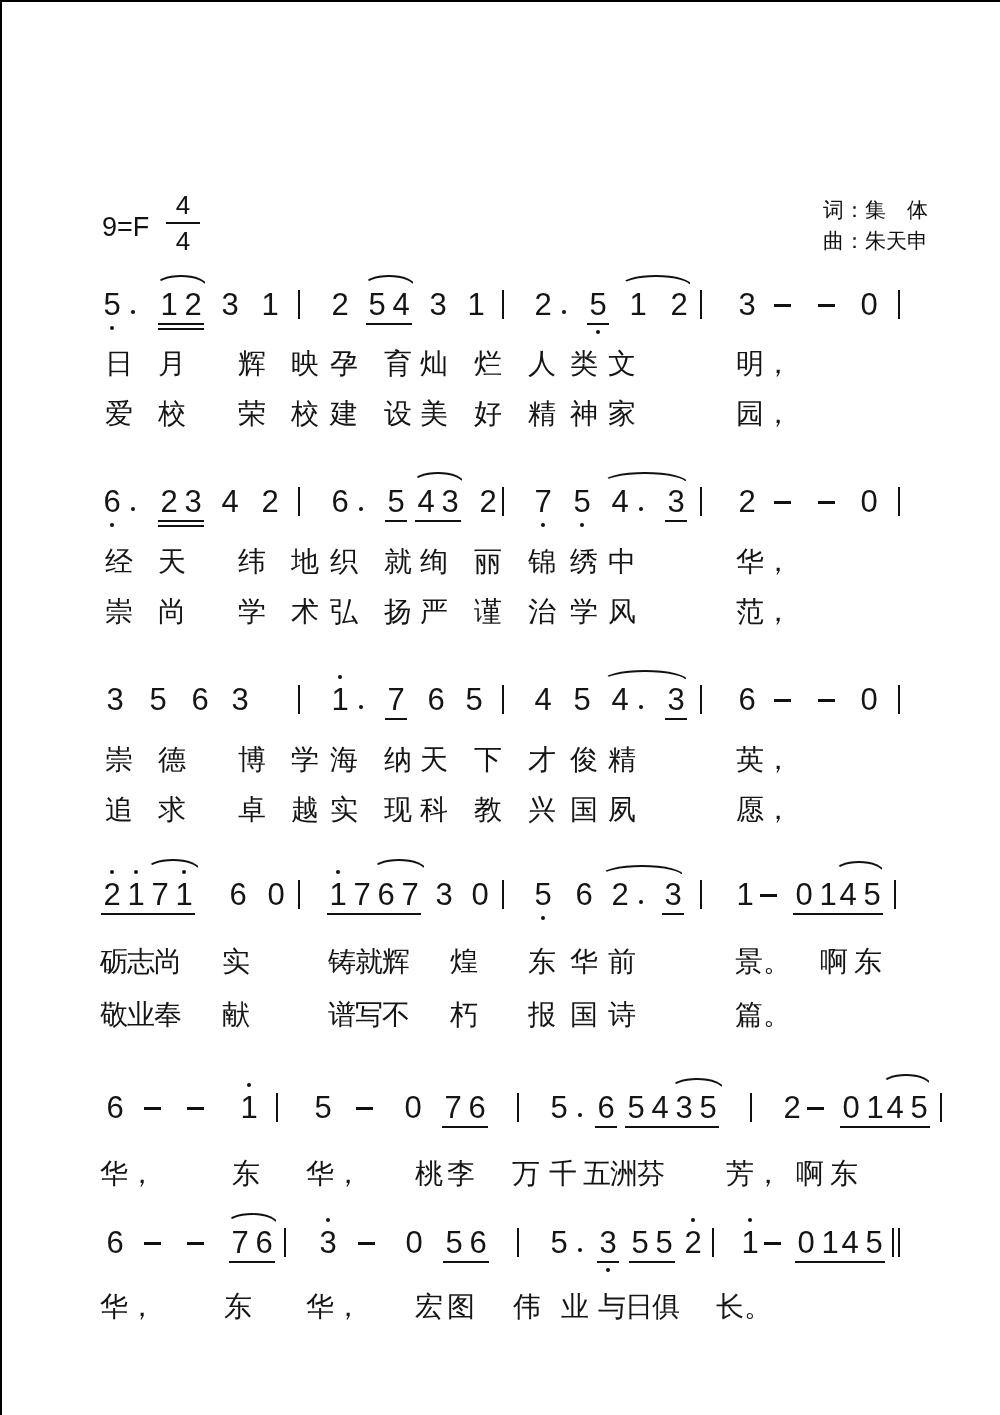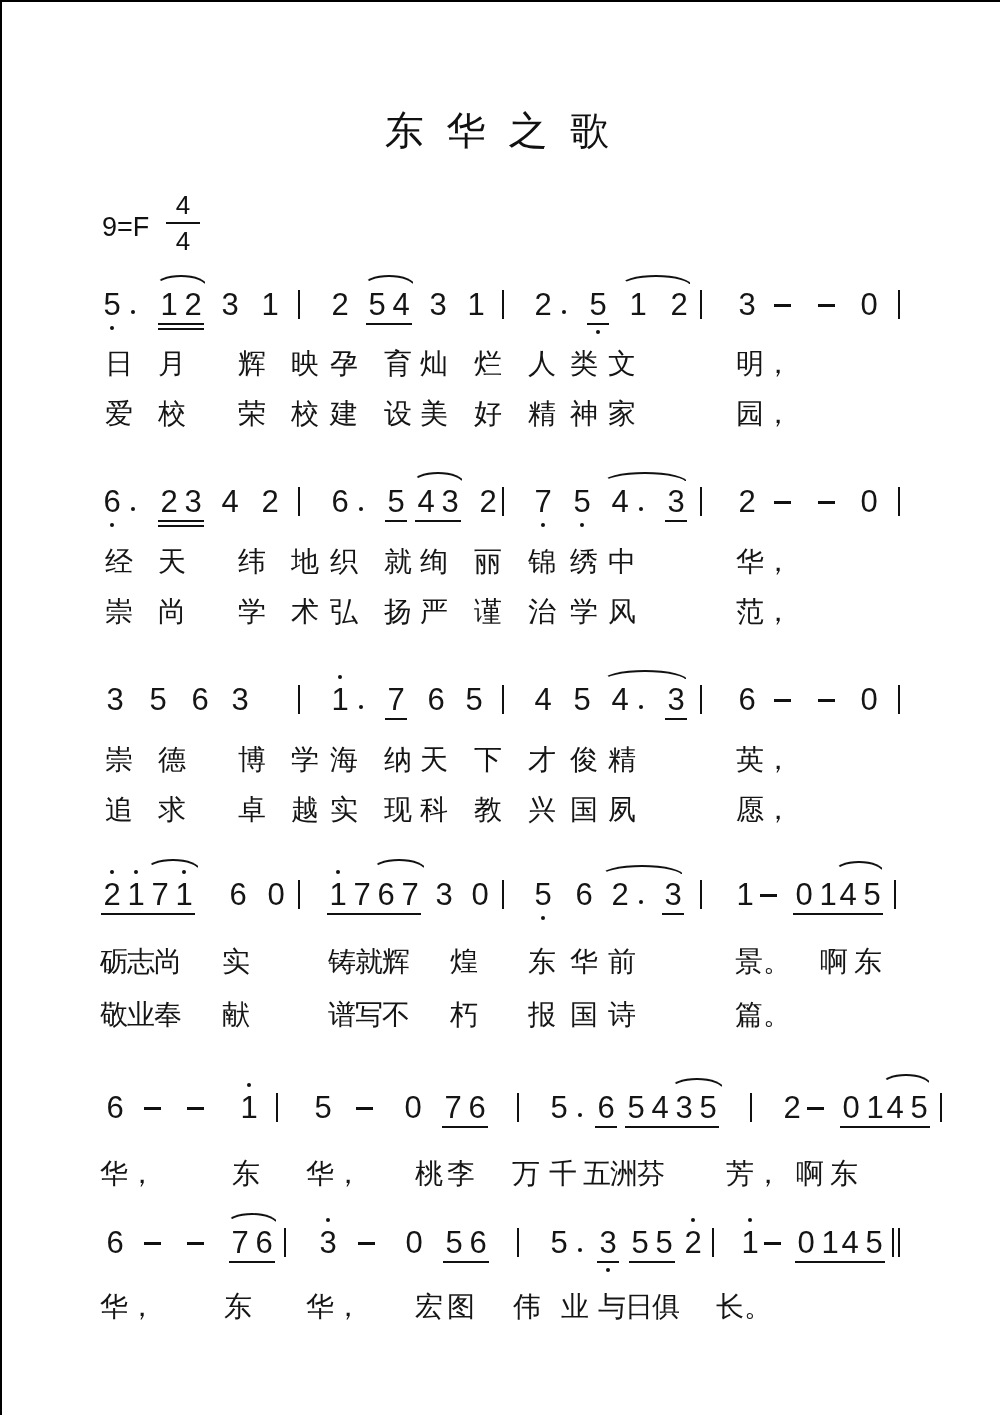--- a/index.html
+++ b/index.html
@@ -35,28 +35,31 @@
   .lyr-line{position:absolute;left:0;width:100%;height:34px;}
   .lchar{position:absolute;top:0;font-size:28px;line-height:32px;white-space:pre;color:#151515;}
 </style>
 </head>
 <body>
 
 <div class="sheet">
   <div class="edge-top"></div>
   <div class="edge-left"></div>
 
-  <div class="title">东 华 之 歌</div>
 
   <div class="keysig">9=F</div>
   <div class="timesig">
     <span class="num">4</span>
     <span class="den">4</span>
   </div>
 
+  <div class="credits">
+    <div>词：集　体</div>
+    <div>曲：朱天申</div>
+  </div>
 
   <div id="score">
       <div class="note-line" style="top: 288px;">
         <div class="ntok" style="left: 100px; width: 24px;">
           <span class="d">5</span>
           <div class="odot" style="left: 10px; top: 38px;"></div>
           <div class="adot" style="left: 31px;"></div>
         </div>
         <div class="ntok" style="left: 157px; width: 48px;">
           <span class="d">1</span>

